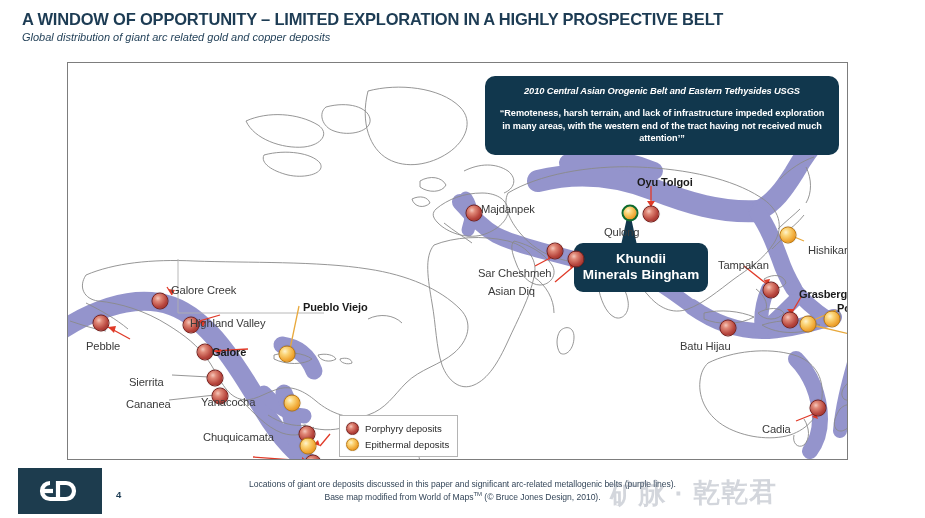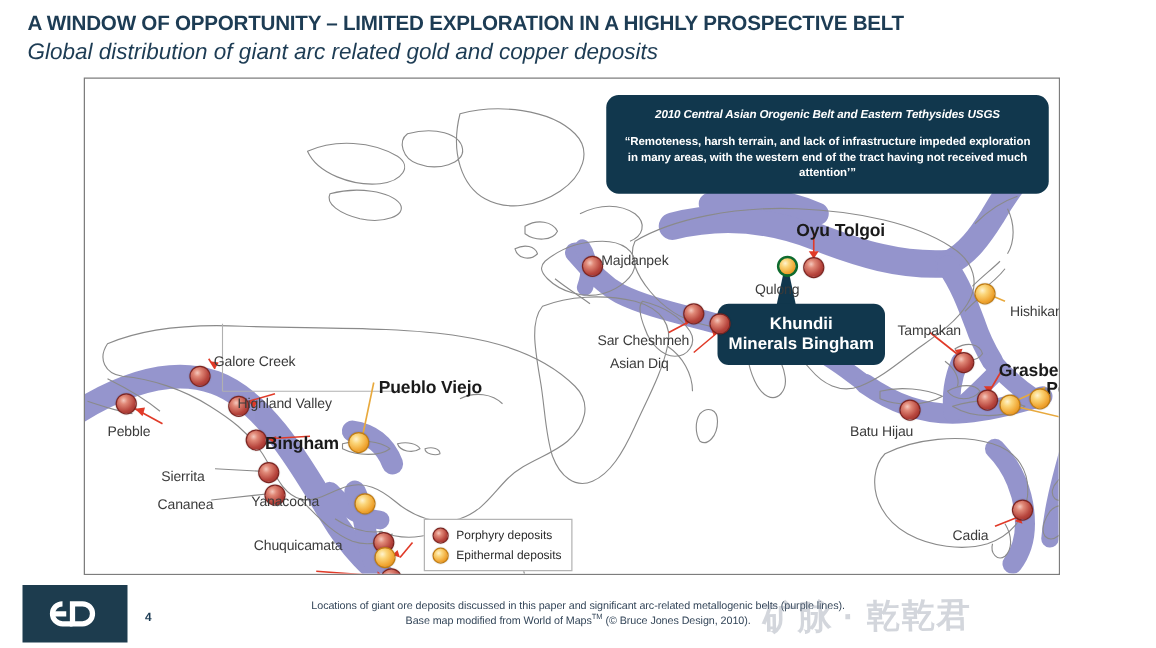--- a/index.html
+++ b/index.html
@@ -11,21 +11,21 @@
   #slide{position:absolute;left:0;top:0;width:925px;height:518px;text-decoration:underline;}
 
   
   .title{
     position:absolute;left:22px;top:10px;
     font-size:16.5px;font-weight:bold;letter-spacing:-0.2px;
     color:#1d3c54;white-space:nowrap;
   }
   .subtitle{
     position:absolute;left:22px;top:31px;
-    font-size:18px;font-style:italic;color:#1d3c54;white-space:nowrap;
+    font-size:11px;font-style:italic;color:#1d3c54;white-space:nowrap;
   }
 
   
   #map{
     position:absolute;left:67px;top:62px;width:779px;height:396px;
     border:1px solid #7d7d7d;background:#ffffff;overflow:hidden;
   }
   #mapcanvas{position:absolute;left:0;top:0;width:779px;height:396px;}
 
   
@@ -75,21 +75,21 @@
     width:13px;height:13px;
     background:radial-gradient(circle at 36% 32%, #fff3cf 0%, #fbd67a 25%, #f0a531 65%, #d07f15 100%);
     border:2px solid #0e6b2e;
   }
 
   
   .mlabel{
     position:absolute;font-size:11.2px;color:#3a3a3a;white-space:nowrap;
     letter-spacing:-0.1px;
   }
-  .mlabel.b{font-weight:bold;color:#1a1a1a;font-size:14px;}
+  .mlabel.b{font-weight:bold;color:#1a1a1a;font-size:11px;}
 
   
   #logo{
     position:absolute;left:18px;top:468px;width:84px;height:46px;background:#1d3c4e;
   }
   #logo svg{position:absolute;left:10px;top:10px;}
   #pagenum{
     position:absolute;left:116px;top:489px;font-size:9.5px;color:#1d3c54;font-weight:bold;
   }
   .fnote{
@@ -292,21 +292,21 @@
     </div>
 
     <div id="deposit-layer">
         <div class="dot por" title="Pebble" style="left: 33px; top: 260px;"></div>
         <div class="mlabel" style="left: 18px; top: 277px;">Pebble</div>
         <div class="dot por" title="Galore Creek" style="left: 92px; top: 238px;"></div>
         <div class="mlabel" style="left: 103px; top: 221px;">Galore Creek</div>
         <div class="dot por" title="Highland Valley" style="left: 123px; top: 262px;"></div>
         <div class="mlabel" style="left: 122px; top: 254px;">Highland Valley</div>
         <div class="dot por" title="Bingham" style="left: 137px; top: 289px;"></div>
-        <div class="mlabel b" style="left: 144px; top: 283px;">Bingham</div>
+        <div class="mlabel b" style="left: 144px; top: 283px;">Galore</div>
         <div class="dot por" title="Sierrita" style="left: 147px; top: 315px;"></div>
         <div class="mlabel" style="left: 61px; top: 313px;">Sierrita</div>
         <div class="dot por" title="Cananea" style="left: 152px; top: 333px;"></div>
         <div class="mlabel" style="left: 58px; top: 335px;">Cananea</div>
         <div class="dot epi" title="Pueblo Viejo" style="left: 219px; top: 291px;"></div>
         <div class="mlabel b" style="left: 235px; top: 238px;">Pueblo Viejo</div>
         <div class="dot epi" title="Yanacocha" style="left: 224px; top: 340px;"></div>
         <div class="mlabel" style="left: 133px; top: 333px;">Yanacocha</div>
         <div class="dot por" title="Chuquicamata" style="left: 239px; top: 371px;"></div>
         <div class="mlabel" style="left: 135px; top: 368px;">Chuquicamata</div>

